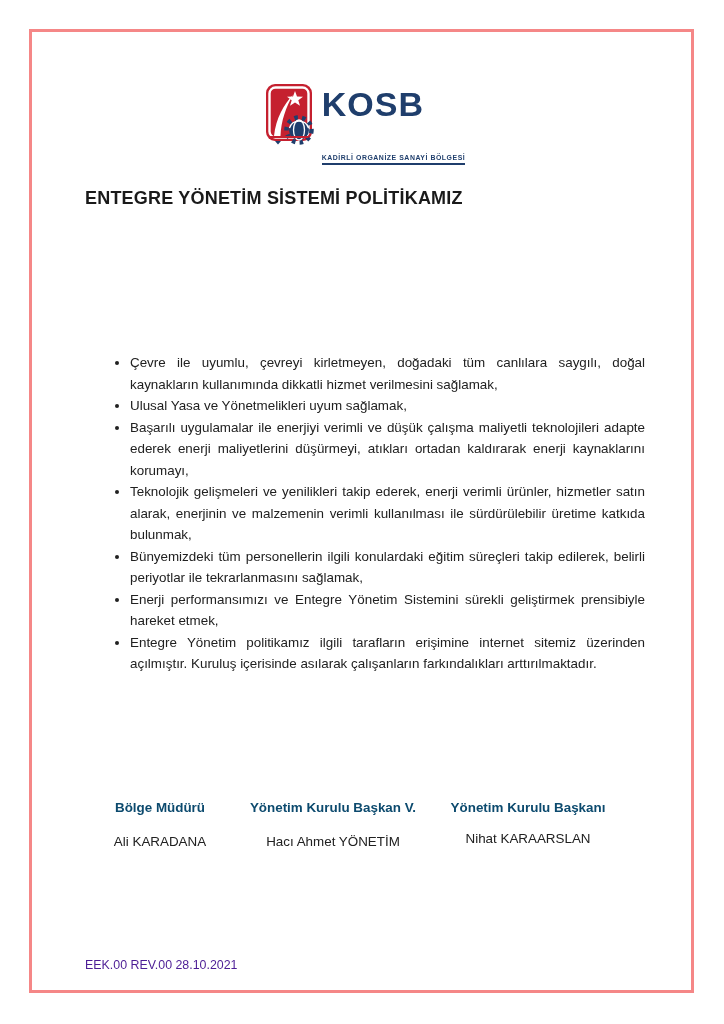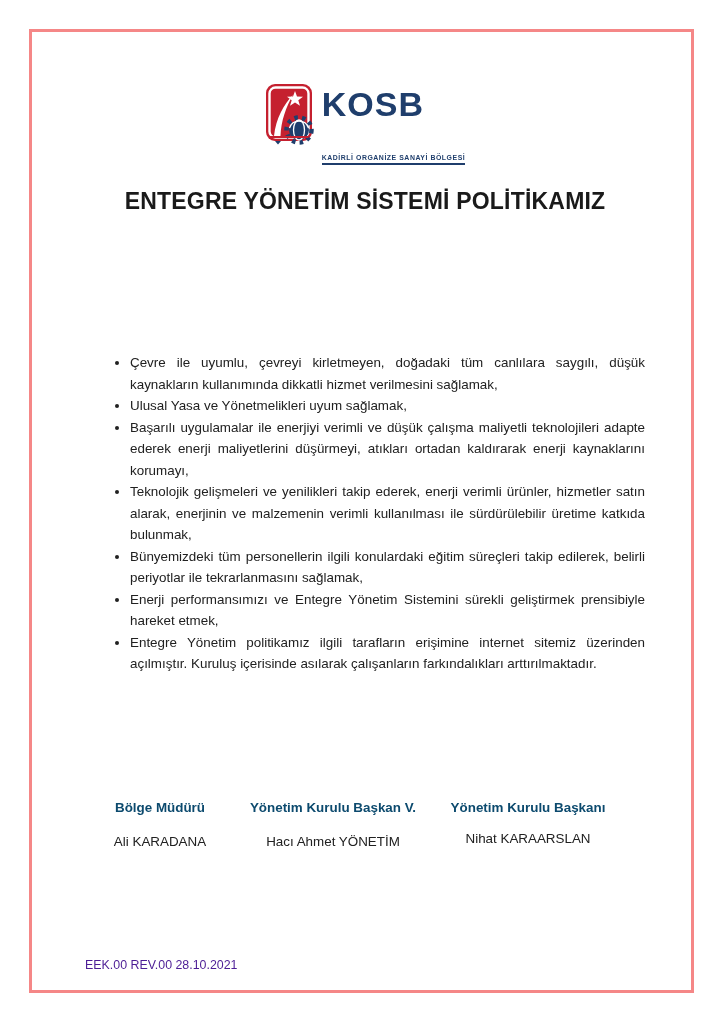--- a/index.html
+++ b/index.html
@@ -38,22 +38,21 @@
   .logo-tagline {
     margin-top: 3px;
     font-size: 6.9px; font-weight: bold; color: #1f3e6c;
     letter-spacing: 0.55px; white-space: nowrap;
     border-bottom: 2px solid #1f3e6c;
     padding-bottom: 2px;
   }
   
   .doc-title {
     position: absolute; top: 188px; left: 0; width: 560px;
-    text-align: center;
-    font-size: 23px; font-weight: bold; color: #1a1a1a;
+    font-size: 18px; font-weight: bold; color: #1a1a1a;
     letter-spacing: 0.2px;
   }
   
   .intro {
     position: absolute; top: 256px; left: 0; width: 560px;
     font-size: 13.4px; line-height: 22px;
     text-align: justify; color: #212121;
   }
   
   .policy-list {
@@ -113,21 +112,21 @@
     <span class="logo-text">
       <span class="logo-acronym">KOSB</span>
       <span class="logo-tagline">KADİRLİ ORGANİZE SANAYİ BÖLGESİ</span>
     </span>
   </div>
 
   <h1 class="doc-title">ENTEGRE YÖNETİM SİSTEMİ POLİTİKAMIZ</h1>
 
 
   <ul class="policy-list">
-    <li>Çevre ile uyumlu, çevreyi kirletmeyen, doğadaki tüm canlılara saygılı, düşük kaynakların kullanımında dikkatli hizmet verilmesini sağlamak,</li>
+    <li>Çevre ile uyumlu, çevreyi kirletmeyen, doğadaki tüm canlılara saygılı, doğal kaynakların kullanımında dikkatli hizmet verilmesini sağlamak,</li>
     <li>Ulusal Yasa ve Yönetmelikleri uyum sağlamak,</li>
     <li>Başarılı uygulamalar ile enerjiyi verimli ve düşük çalışma maliyetli teknolojileri adapte ederek enerji maliyetlerini düşürmeyi, atıkları ortadan kaldırarak enerji kaynaklarını korumayı,</li>
     <li>Teknolojik gelişmeleri ve yenilikleri takip ederek, enerji verimli ürünler, hizmetler satın alarak, enerjinin ve malzemenin verimli kullanılması ile sürdürülebilir üretime katkıda bulunmak,</li>
     <li>Bünyemizdeki tüm personellerin ilgili konulardaki eğitim süreçleri takip edilerek, belirli periyotlar ile tekrarlanmasını sağlamak,</li>
     <li>Enerji performansımızı ve Entegre Yönetim Sistemini sürekli geliştirmek prensibiyle hareket etmek,</li>
     <li>Entegre Yönetim politikamız ilgili tarafların erişimine internet sitemiz üzerinden açılmıştır. Kuruluş içerisinde asılarak çalışanların farkındalıkları arttırılmaktadır.</li>
   </ul>
 
   <div class="signatures">
     <div class="sig-col sig-col-1">

